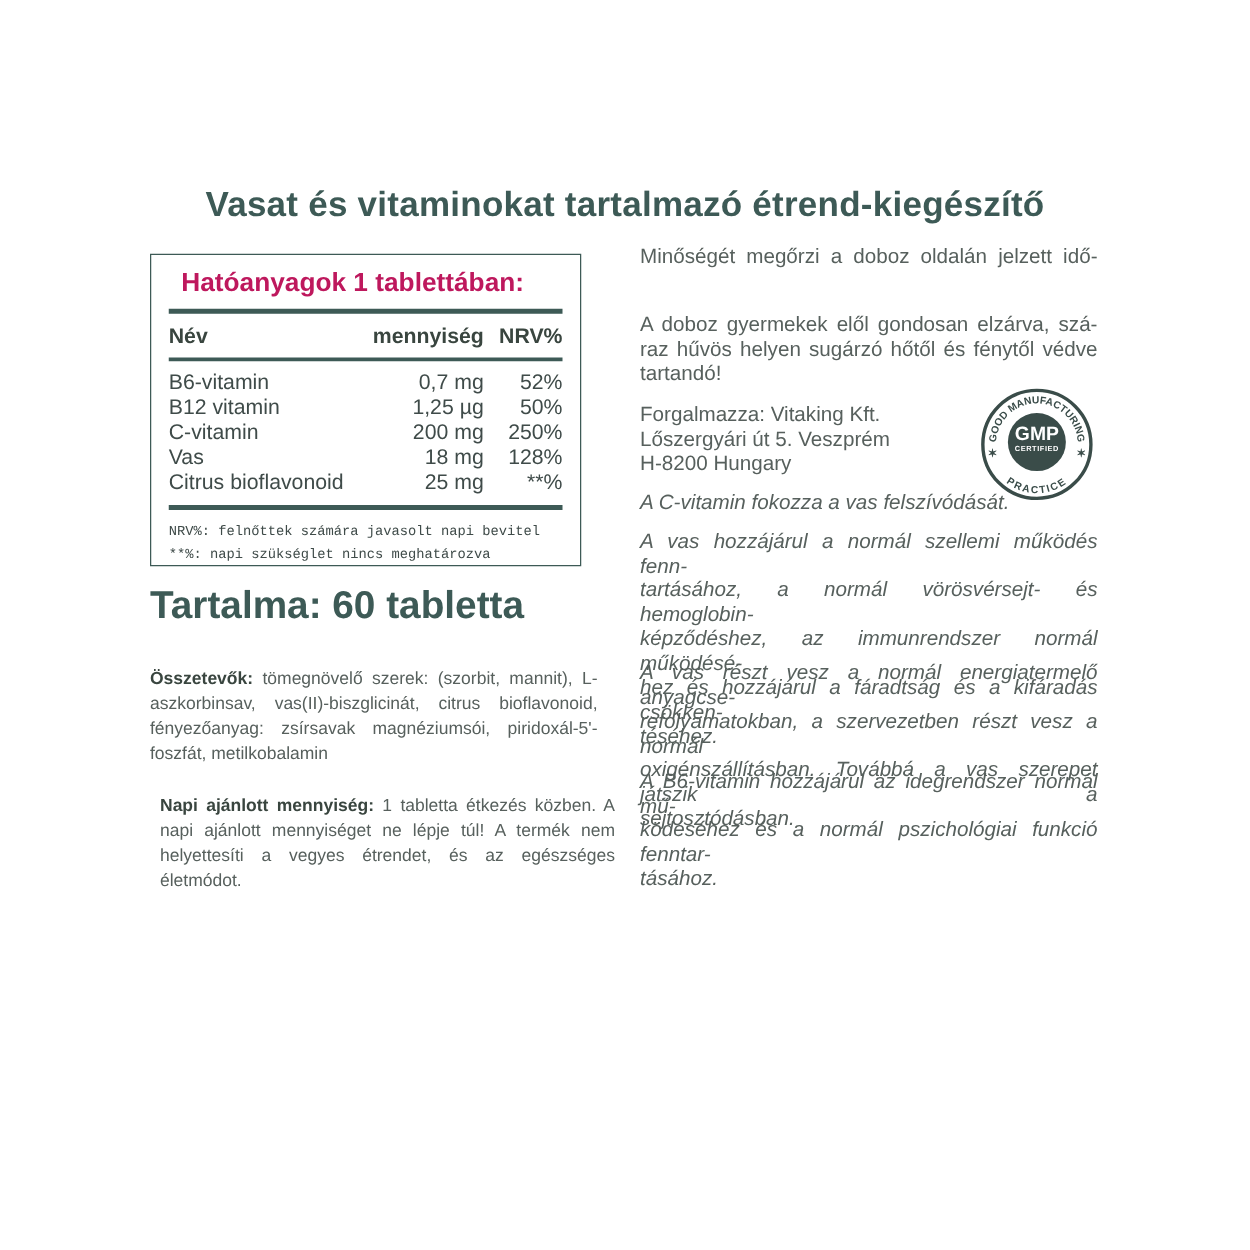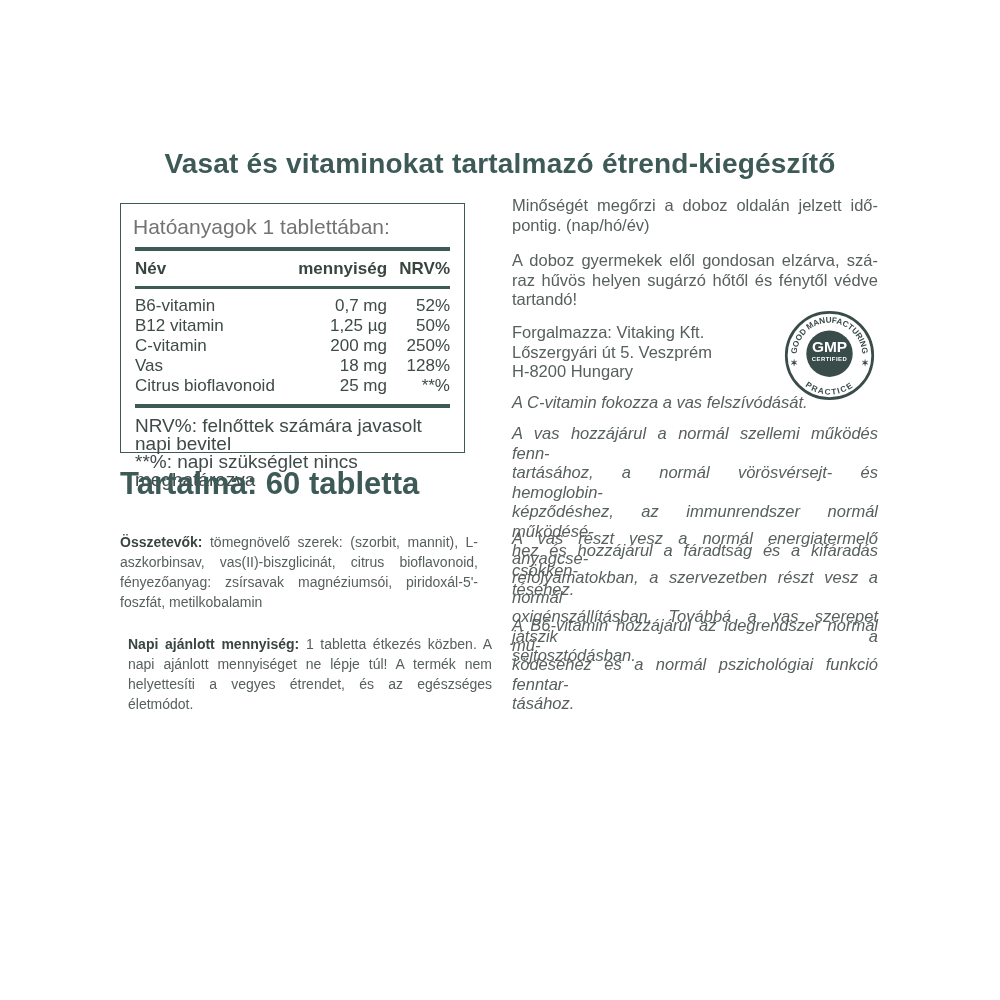--- a/index.html
+++ b/index.html
@@ -9,33 +9,33 @@
   }
   .page-title{
     position:absolute;left:110px;top:148px;width:780px;
     font-size:28px;font-weight:bold;color:#3d5a56;text-align:center;letter-spacing:.2px;
   }
   
   .facts-box{
     position:absolute;left:120px;top:203px;width:345px;height:250px;
     border:1.5px solid #3d5a56;box-sizing:border-box;color:#3f4b49;
   }
-  .facts-title{margin:11px 12px 8px;font-size:21px;font-weight:normal;color:#737373;}
+  .facts-title{margin:11px 24px 8px;font-size:21px;font-weight:bold;color:#be185d;}
   .rule{margin:0 14px;background:#3d5a56;}
   .rule.thick{height:4px;}
   .rule.mid{height:3px;}
   .facts-table{margin:0 14px;width:calc(100% - 28px);border-collapse:collapse;font-size:17px;}
   .facts-table th{font-weight:bold;padding:8px 0 7px;font-size:17px;color:#39453f;}
   .facts-table td{padding:0;line-height:20px;margin-top:36px;}
   .col-name{text-align:left;width:52%;}
   .col-amt{text-align:right;width:28%;}
   .col-nrv{text-align:right;width:20%;}
   .rows-pad td{padding-top:7px;}
   .rows-end td{padding-bottom:8px;}
-  .footnotes{margin:9px 14px 0;font-size:19px;line-height:18px;color:#3f4b49;}
+  .footnotes{margin:9px 14px 0;font-size:11px;line-height:18px;color:#3f4b49;font-family:Liberation Mono, monospace;}
   
   .contents-heading{
     position:absolute;left:120px;top:466px;font-size:31px;font-weight:bold;color:#3d5a56;
   }
   .para{font-size:14px;line-height:20px;color:#57605d;}
   .just{text-align:justify;}
   .ingredients{position:absolute;left:120px;top:518px;width:358px;}
   .dosage{position:absolute;left:128px;top:620px;width:364px;}
   .lead{font-weight:bold;color:#39453f;}
   
@@ -105,21 +105,20 @@
   <div class="contents-heading">Tartalma: 60 tabletta</div>
 
   <p class="para just ingredients"><span class="lead">Összetevők:</span>
     <span>tömegnövelő szerek: (szorbit, mannit), L-aszkorbinsav, vas(II)-biszglicinát, citrus bioflavonoid, fényezőanyag: zsírsavak magnéziumsói, piridoxál-5'-foszfát, metilkobalamin</span></p>
 
   <p class="para just dosage"><span class="lead">Napi ajánlott mennyiség:</span>
     <span>1 tabletta étkezés közben. A napi ajánlott mennyiséget ne lépje túl! A termék nem helyettesíti a vegyes étrendet, és az egészséges életmódot.</span></p>
 
   <div class="rcol-para" style="left:512px;top:196px;">
       <span class="tline">Minőségét megőrzi a doboz oldalán jelzett idő-</span>
-      <span class="tline last">pontig. (nap/hó/év)</span>
     </div>
 
   <div class="rcol-para" style="left:512px;top:251px;">
       <span class="tline">A doboz gyermekek elől gondosan elzárva, szá-</span>
       <span class="tline">raz hűvös helyen sugárzó hőtől és fénytől védve</span>
       <span class="tline last">tartandó!</span>
     </div>
 
   <div class="rcol-para left-align" style="left:512px;top:323px;width:270px;">
       <span class="tline">Forgalmazza: Vitaking Kft.</span>

